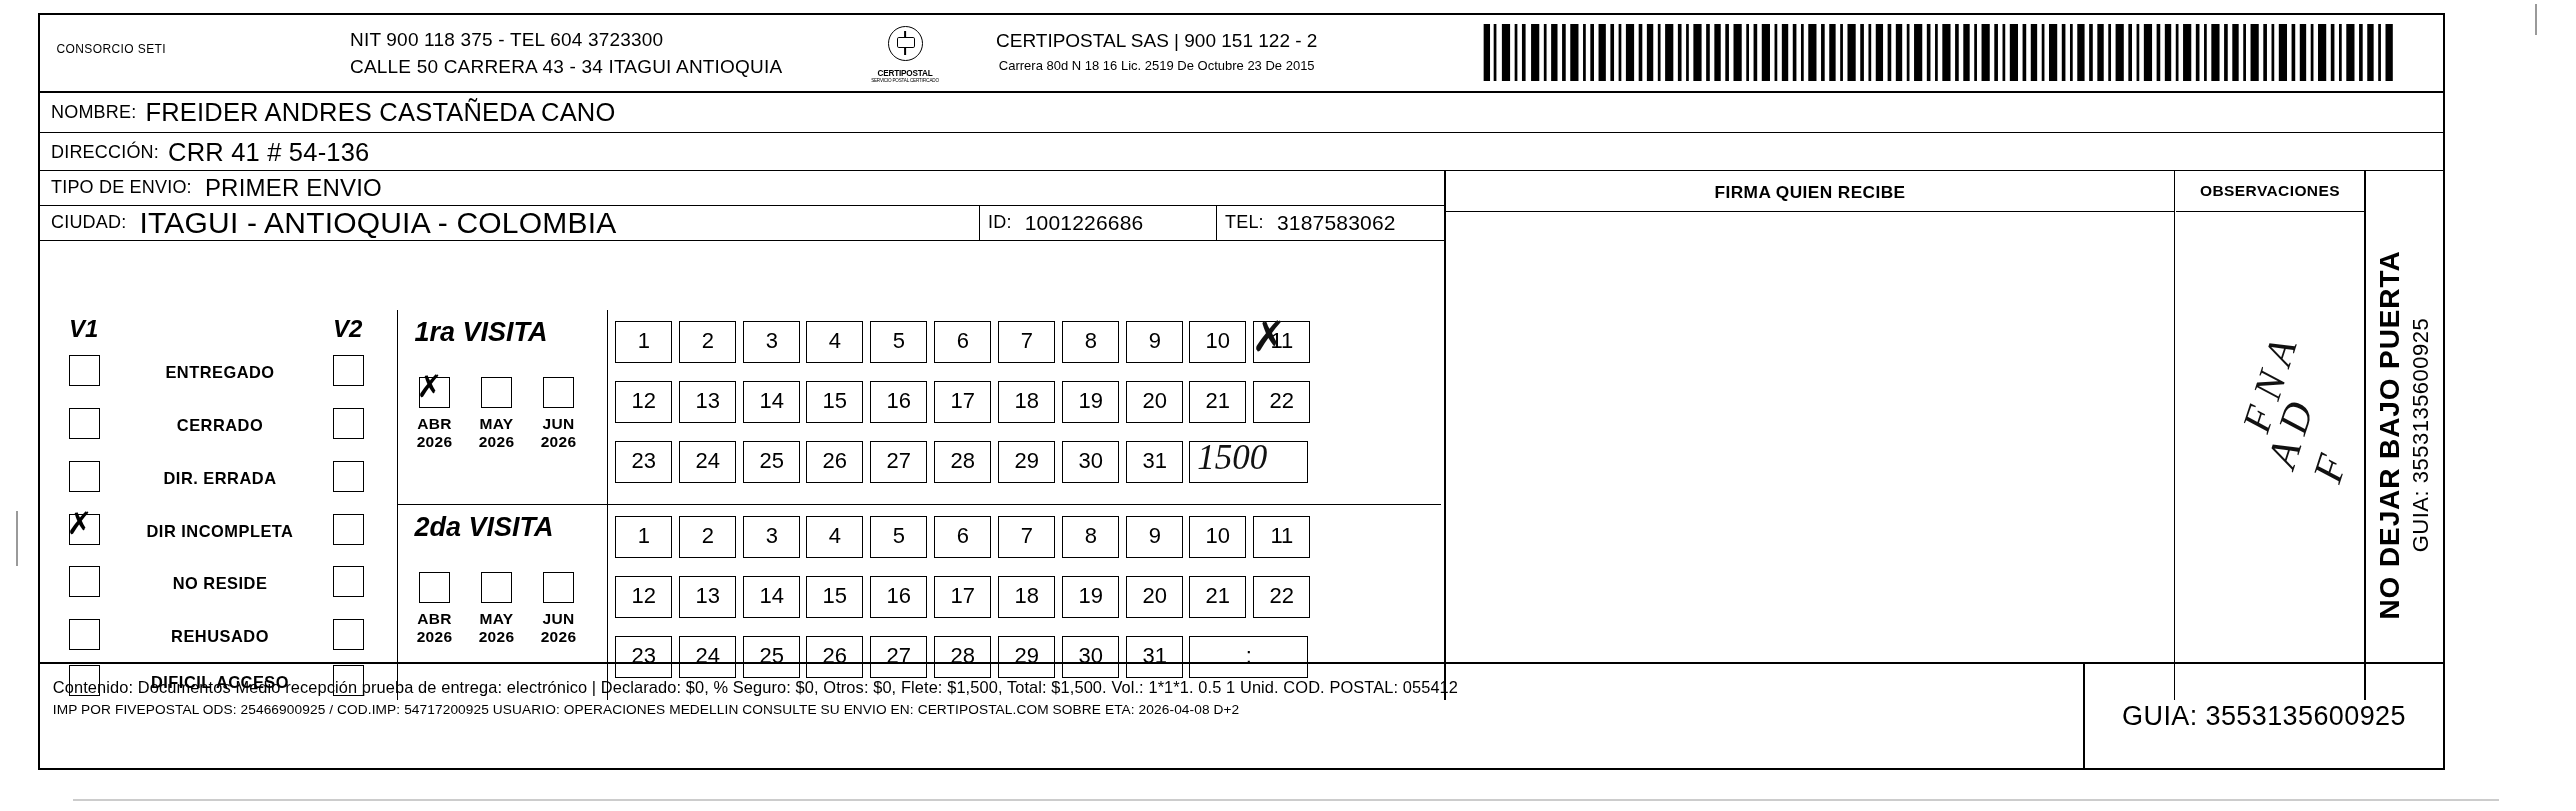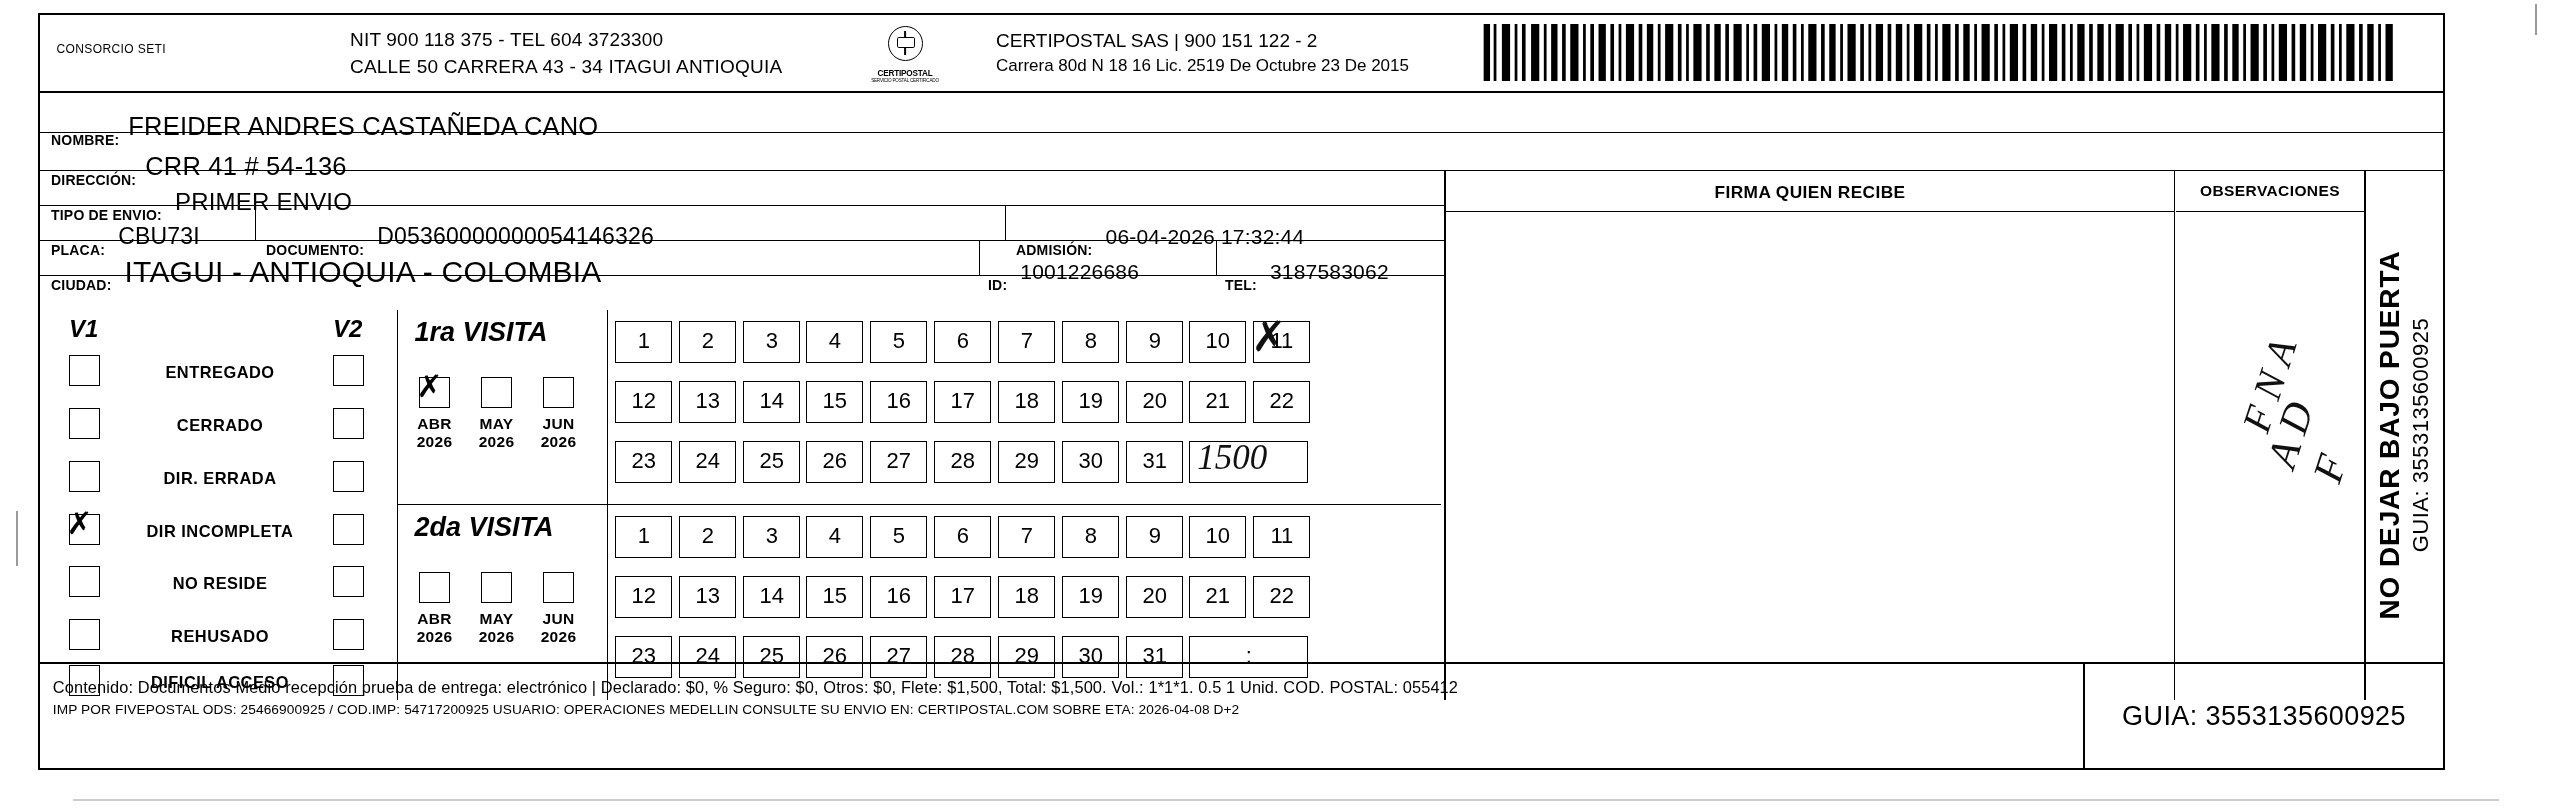--- a/index.html
+++ b/index.html
@@ -104,46 +104,45 @@
     font-size: 4.6px;
     letter-spacing: -0.2px;
   }
   .certipostal {
     position: absolute;
     left: 956px;
     top: 12.8px;
     font-size: 19px;
     line-height: 25.5px;
   }
-  .certipostal .l2 { font-size: 17px; }
+  .certipostal .l2 { font-size: 13px; text-align: center; }
   .barcode {
     position: absolute;
     right: 42px;
     top: 9px;
     height: 57px;
     width: 921px;
   }
 
   
   .row {
     position: relative;
     border-bottom: 1.8px solid #000;
     box-sizing: border-box;
     font-size: 0;
   }
   .r-nombre { height: 40px; }
   .r-direccion { height: 38px; }
   .lbl {
-    font-size: 14px;
-    font-weight: bold;
+    font-size: 18px;
+    font-weight: normal;
     letter-spacing: 0.2px;
     display: inline-block;
     vertical-align: middle;
     padding-left: 11px;
-    margin-top: 28px;
   }
   .val {
     font-size: 25.5px;
     display: inline-block;
     vertical-align: middle;
     padding-left: 9px;
     letter-spacing: 0.2px;
   }
   .r-nombre .lbl, .r-direccion .lbl { line-height: 38px; }
   .r-nombre .val, .r-direccion .val { line-height: 38px; }
@@ -595,36 +594,20 @@
 
     <div class="mid">
 
       <div class="mid-left">
 
         <div class="mline" style="height:35px;">
           <span class="lbl">TIPO DE ENVIO:</span>
           <span class="val">PRIMER ENVIO</span>
         </div>
 
-        <div class="mline" style="height:35px;">
-          <span class="cellpad" style="left:11px;">
-            <span class="lbl" style="padding-left:0;">PLACA:</span>
-            <span class="val" style="font-size:23px;">CBU73I</span>
-          </span>
-          <span class="vdiv" style="left:215px;"></span>
-          <span class="cellpad" style="left:226px;">
-            <span class="lbl" style="padding-left:0;">DOCUMENTO:</span>
-            <span class="val" style="font-size:23px;">D05360000000054146326</span>
-          </span>
-          <span class="vdiv" style="left:965px;"></span>
-          <span class="cellpad" style="left:976px;">
-            <span class="lbl" style="padding-left:0;">ADMISIÓN:</span>
-            <span class="val" style="font-size:21px;">06-04-2026 17:32:44</span>
-          </span>
-        </div>
 
         <div class="mline" style="height:35px;">
           <span class="cellpad" style="left:11px;">
             <span class="lbl" style="padding-left:0;">CIUDAD:</span>
             <span class="val" style="font-size:30px;">ITAGUI - ANTIOQUIA - COLOMBIA</span>
           </span>
           <span class="vdiv" style="left:939px;"></span>
           <span class="cellpad" style="left:948px;">
             <span class="lbl" style="padding-left:0;">ID:</span>
             <span class="val" style="font-size:21px;">1001226686</span>

